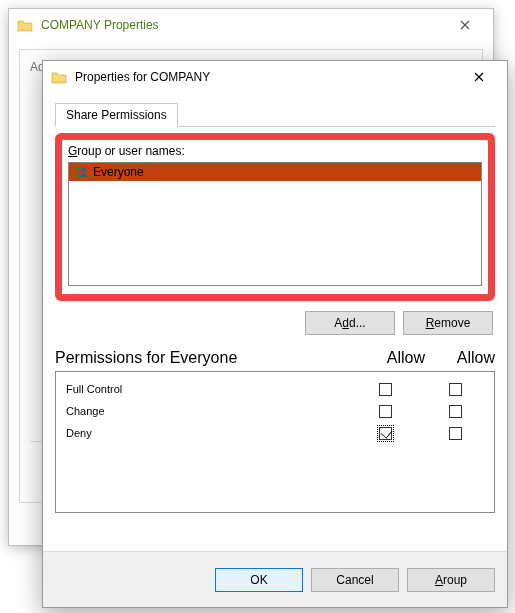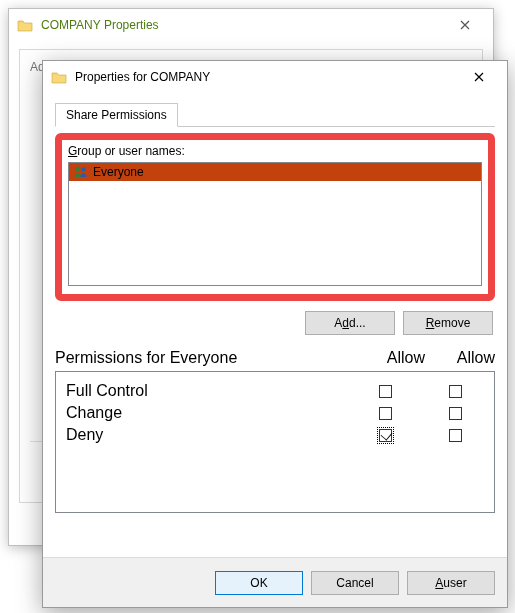--- a/index.html
+++ b/index.html
@@ -155,23 +155,23 @@
   .perm-header .lbl { flex: 1 1 auto; }
   .perm-header .col { width: 70px; text-align: right; }
   .perm-box {
     border: 1px solid #828790;
     margin-top: 4px;
     height: 142px;
     padding: 6px 4px;
   }
   .perm-row {
     display: flex;
-    align-items: flex-end;
+    align-items: center;
     height: 22px;
-    font-size: 16px;
+    font-size: 11px;
   }
   .perm-row .lbl { flex: 1 1 auto; padding-left: 6px; }
   .perm-row .col { width: 70px; text-align: center; }
   .cb {
     display: inline-block;
     width: 13px; height: 13px;
     border: 1px solid #333;
     background: #fff;
     position: relative;
     vertical-align: middle;
@@ -184,21 +184,21 @@
     border-right: 1.5px solid #000;
     border-bottom: 1.5px solid #000;
     transform: rotate(40deg) scale(.85);
   }
   .cb.focus { outline: 1px dotted #000; outline-offset: 1px; }
 
   
   .dlg-buttons {
     position: absolute;
     left: 0; right: 0; bottom: 0;
-    height: 50px;
+    height: 56px;
     border-top: 1px solid #dcdcdc;
     background: #f0f0f0;
     display: flex;
     align-items: center;
     justify-content: flex-end;
     padding: 8px 12px;
     gap: 8px;
   }
   .dlg-buttons .btn.primary {
     border: 1px solid #0078d7;
@@ -310,16 +310,16 @@
         <span class="col"><span class="cb"></span></span>
       </div>
     </div>
   </div>
 
   <div class="dlg-buttons">
     <div class="btn primary">OK</div>
     <div class="btn">Cancel</div>
     <div class="btn">
         <span class="ul">A</span>
-        <span>user</span>
+        <span>roup</span>
       </div>
   </div>
 </div>
 
 </body></html>

